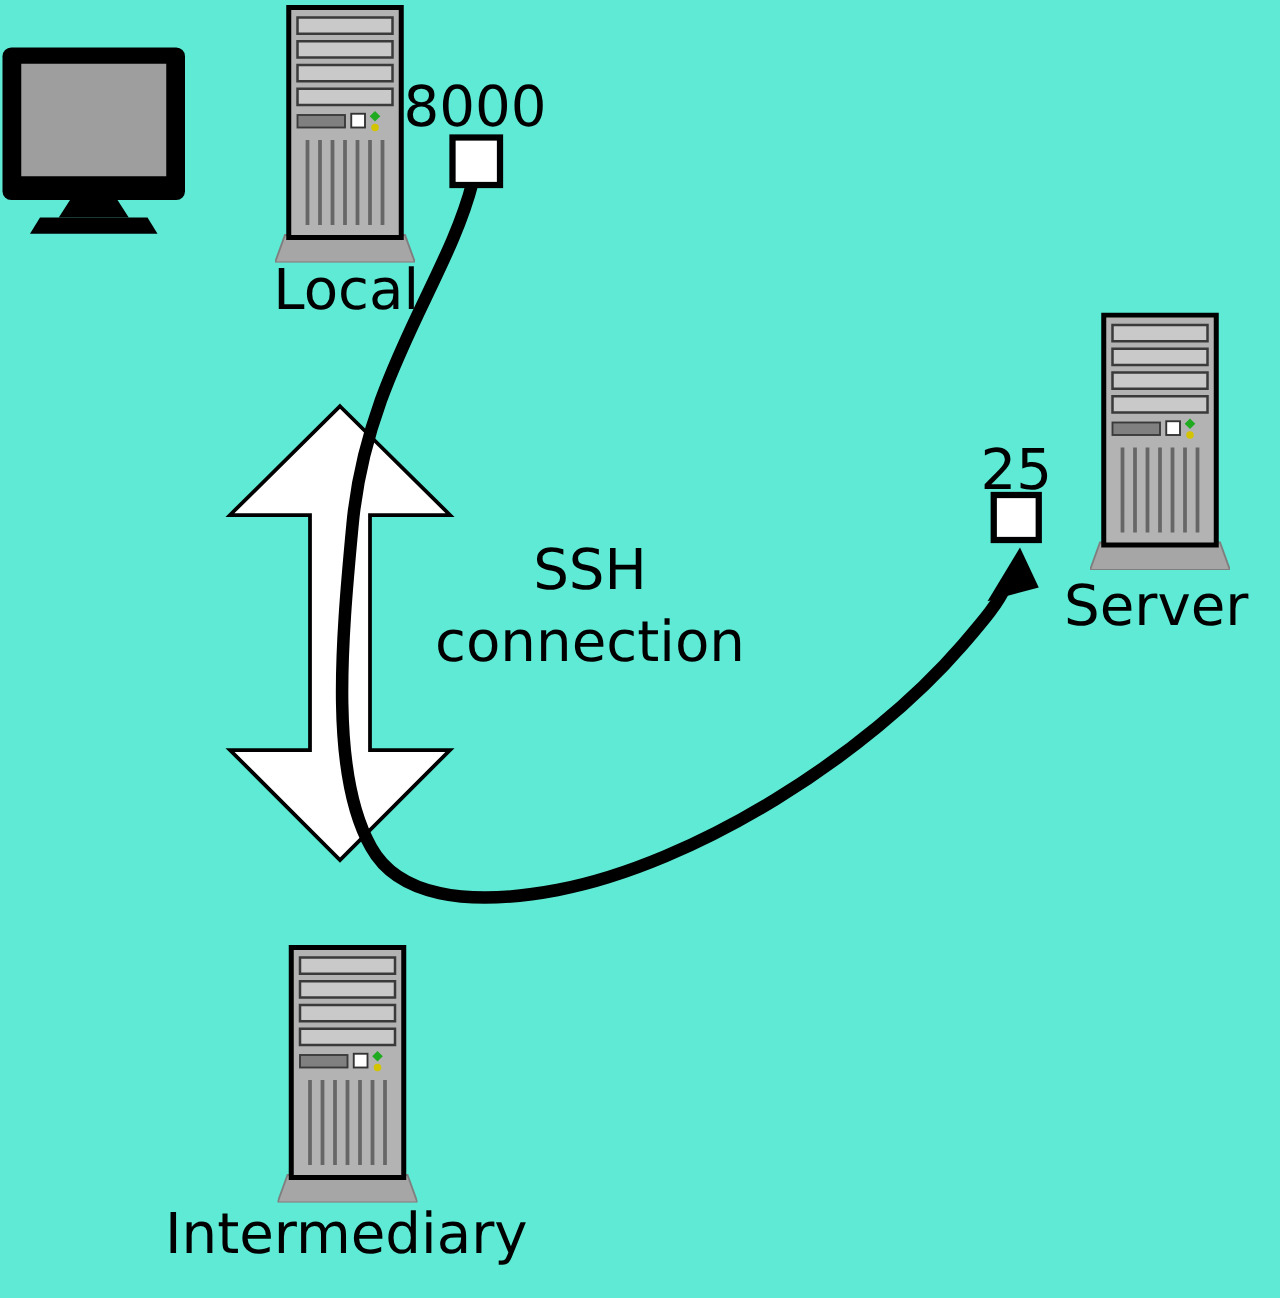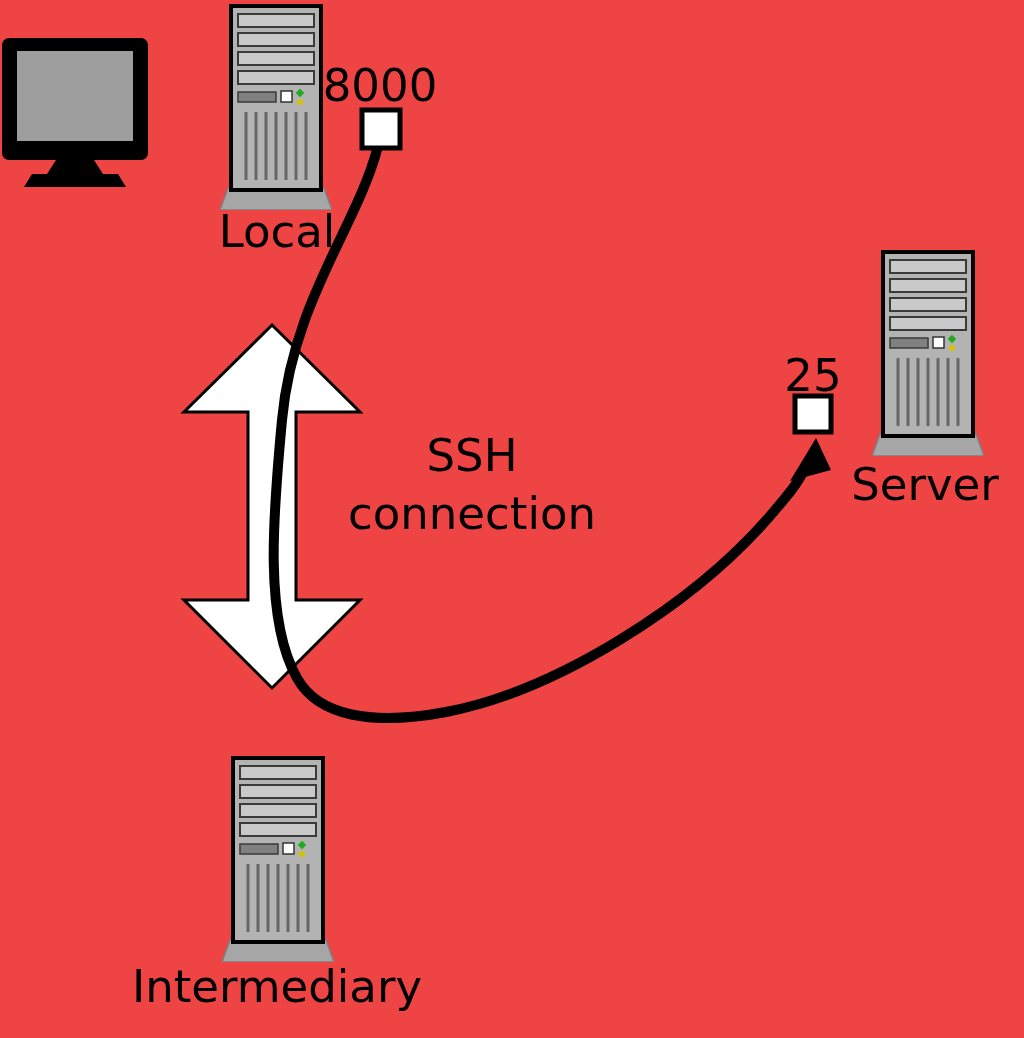--- a/index.html
+++ b/index.html
@@ -4,21 +4,21 @@
 <style>
   html, body {
     margin: 0;
     padding: 0;
     background: #ffffff;
   }
   .canvas {
     position: relative;
     width: 1024px;
     height: 1038px;
-    background: #ef4444;
+    background: #5eead4;
     font-family: "DejaVu Sans", sans-serif;
     overflow: hidden;
   }
   svg {
     display: block;
   }
   svg text {
     font-family: "DejaVu Sans", sans-serif;
     fill: #000000;
     font-size: 45px;

